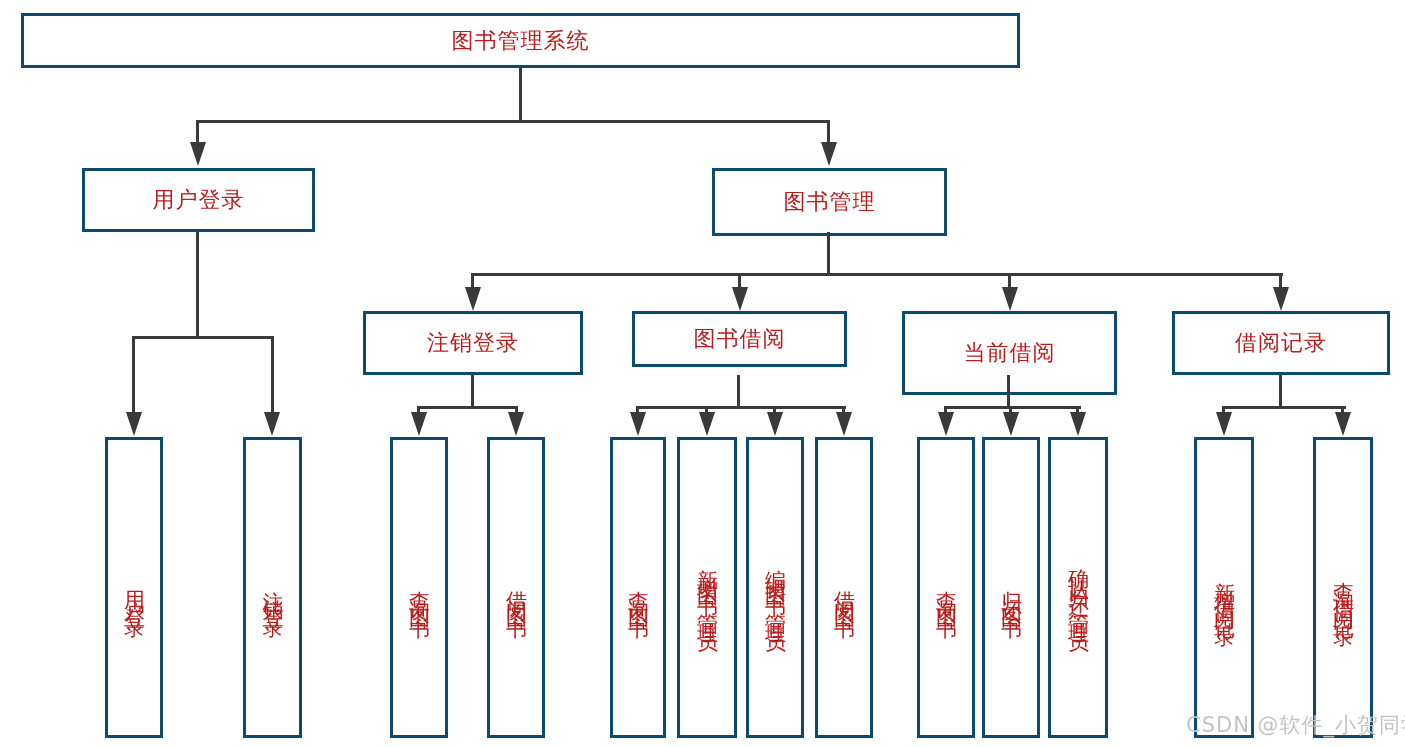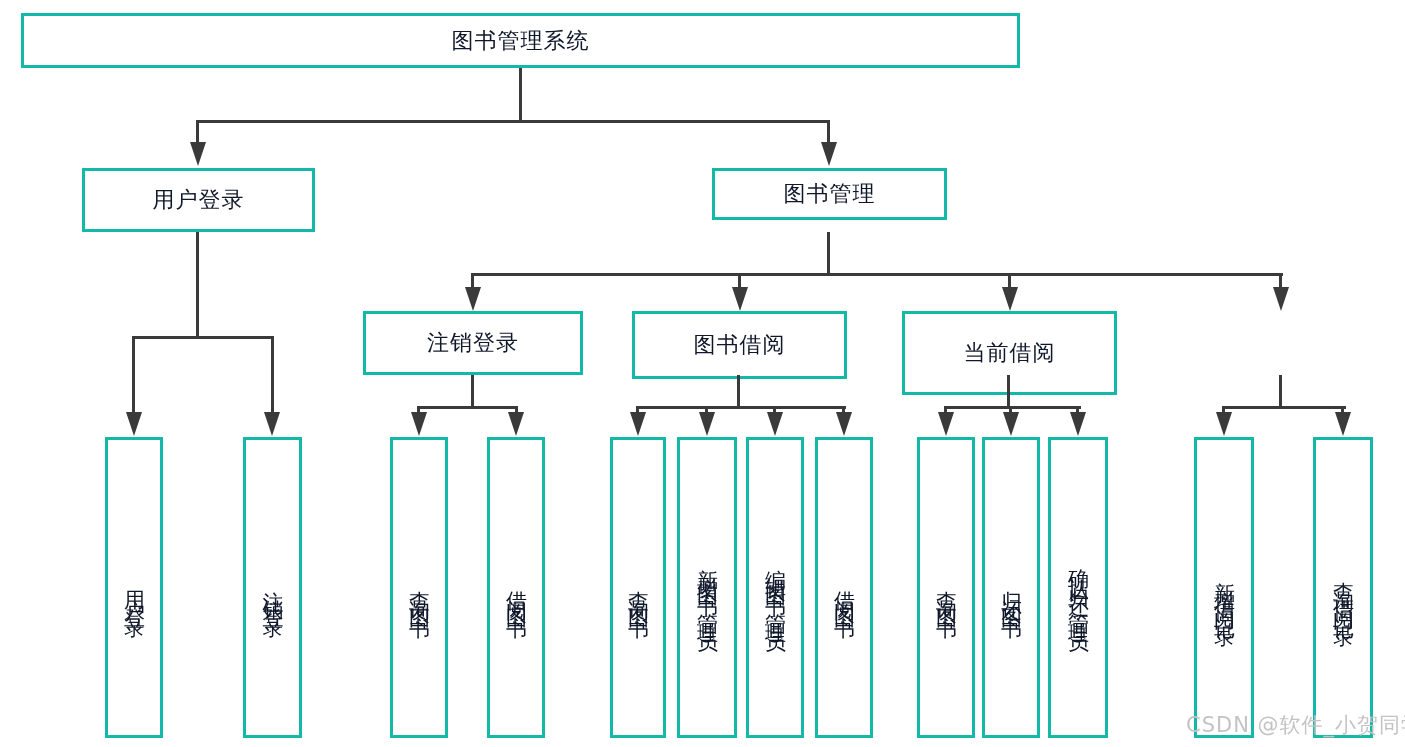--- a/index.html
+++ b/index.html
@@ -9,28 +9,28 @@
     height: 747px;
     background: #ffffff;
     overflow: hidden;
     font-family: "DejaVu Sans", "Liberation Sans", sans-serif;
     color: #2b2b2b;
   }
   .box {
     position: absolute;
     box-sizing: border-box;
     background: #ffffff;
-    border: 3px solid #14b8a6;
+    border: 3px solid #0c4a6e;
     display: flex;
     align-items: center;
     justify-content: center;
     text-align: center;
     font-size: 22px;
     letter-spacing: 1px;
-    color: #0f172a;
+    color: #b91c1c;
   }
   .leaf {
     font-size: 21px;
   }
   .leaf .vtext {
     writing-mode: vertical-rl;
     text-orientation: mixed;
     line-height: 1;
     letter-spacing: 9px;
     margin-bottom: -9px; 
@@ -67,36 +67,39 @@
 <div class="canvas">
 
   <div class="box" style="left:21px; top:13px; width:999px; height:55px;">
     <span>图书管理系统</span>
   </div>
 
   <div class="box" style="left:82px; top:168px; width:233px; height:64px;">
     <span>用户登录</span>
   </div>
 
-  <div class="box" style="left:712px; top:168px; width:235px; height:52px;">
+  <div class="box" style="left:712px; top:168px; width:235px; height:68px;">
     <span>图书管理</span>
   </div>
 
   <div class="box" style="left:363px; top:311px; width:220px; height:64px;">
     <span>注销登录</span>
   </div>
 
-  <div class="box" style="left:632px; top:311px; width:215px; height:68px;">
+  <div class="box" style="left:632px; top:311px; width:215px; height:56px;">
     <span>图书借阅</span>
   </div>
 
   <div class="box" style="left:902px; top:311px; width:215px; height:84px;">
     <span>当前借阅</span>
   </div>
 
+  <div class="box" style="left:1172px; top:311px; width:218px; height:64px;">
+    <span>借阅记录</span>
+  </div>
 
   <div class="box leaf" style="left:105px; top:437px; width:58px; height:301px;">
     <span class="vtext">用户登录</span>
   </div>
   <div class="box leaf" style="left:243px; top:437px; width:59px; height:301px;">
     <span class="vtext">注销登录</span>
   </div>
 
   <div class="box leaf" style="left:390px; top:437px; width:58px; height:301px;">
     <span class="vtext">查询图书</span>

